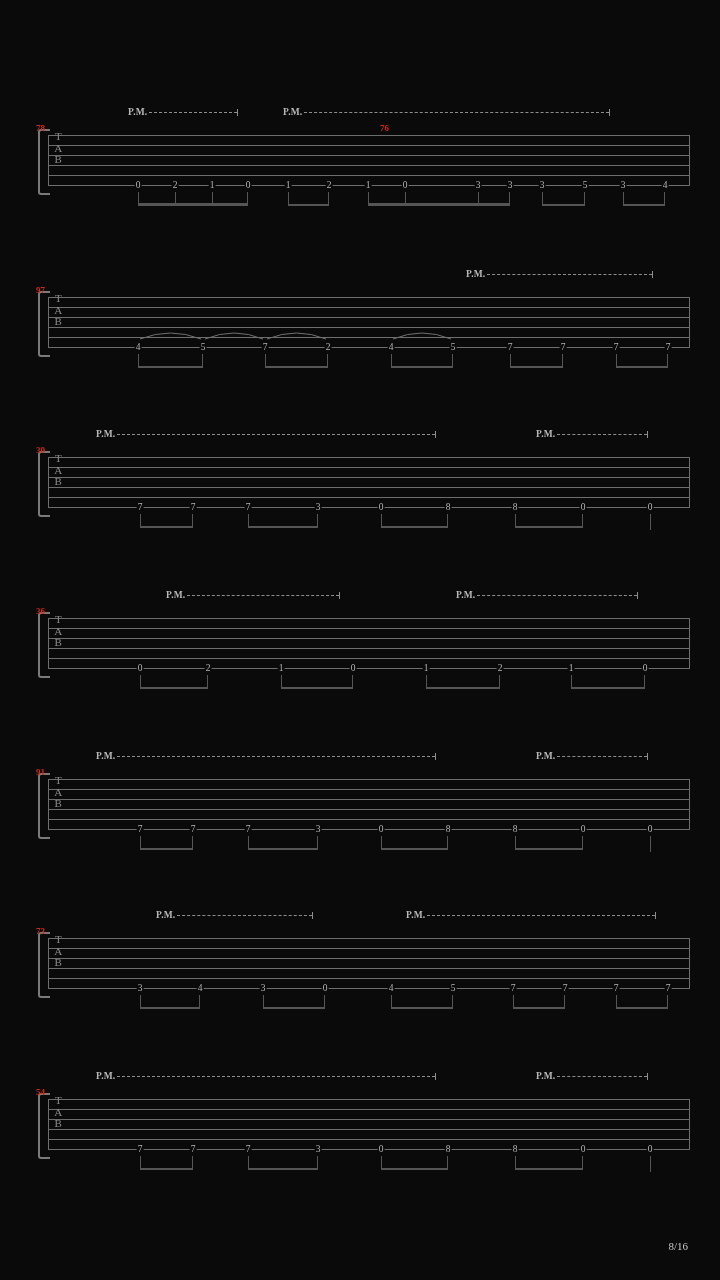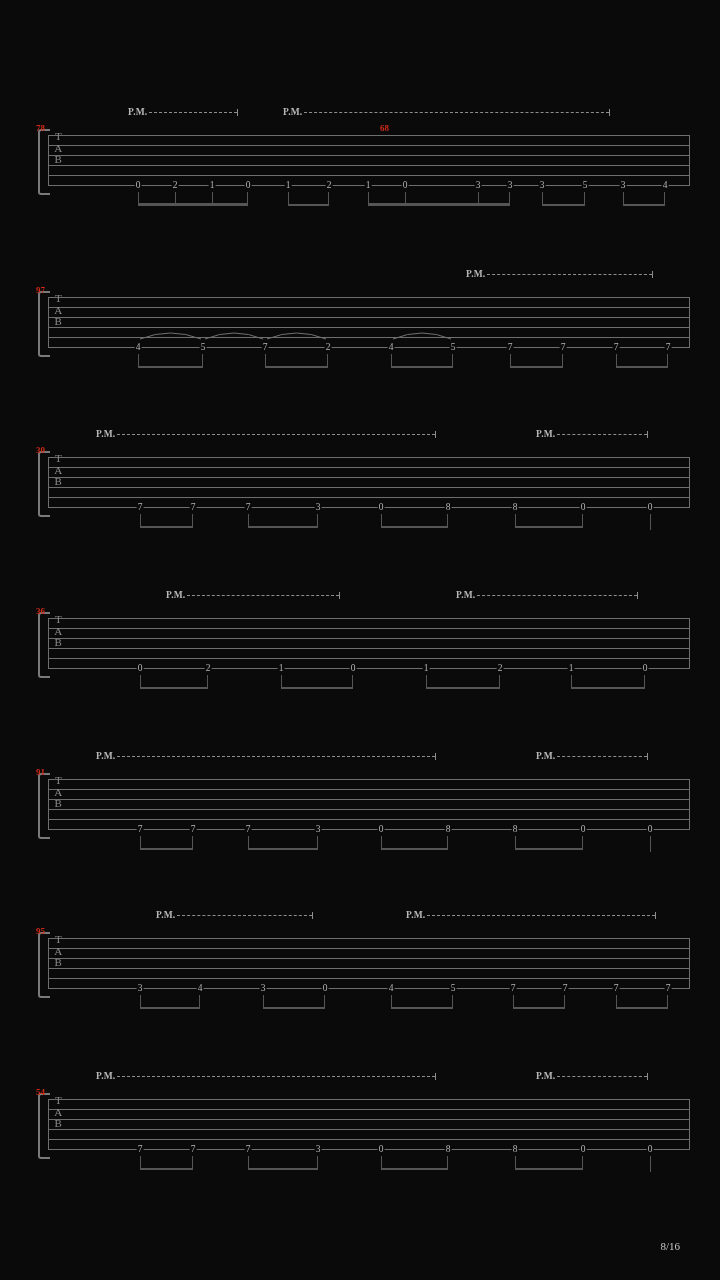--- a/index.html
+++ b/index.html
@@ -171,21 +171,21 @@
   
   .slur {
     position: absolute;
     pointer-events: none;
   }
   .slur svg { display: block; overflow: visible; }
 
   
   .pagenum {
     position: absolute;
-    right: 40px;
+    right: 32px;
     bottom: 28px;
     font-size: 11px;
     color: #c8c8c8;
     font-family: "Liberation Serif", serif;
   }
 </style>
 </head>
 <body>
 
 <div class="page">
@@ -217,21 +217,21 @@
           <div class="fret" style="left: 320px; top: 50px;">1</div>
           <div class="fret" style="left: 357px; top: 50px;">0</div>
           <div class="fret" style="left: 430px; top: 50px;">3</div>
           <div class="fret" style="left: 462px; top: 50px;">3</div>
           <div class="fret" style="left: 494px; top: 50px;">3</div>
           <div class="fret" style="left: 537px; top: 50px;">5</div>
           <div class="fret" style="left: 575px; top: 50px;">3</div>
           <div class="fret" style="left: 617px; top: 50px;">4</div>
         </div>
         <div class="measnum" style="left: 28px; top: -12px;">78</div>
-        <div class="measnum" style="left: 372px; top: -12px;">68</div>
+        <div class="measnum" style="left: 372px; top: -12px;">76</div>
         <div class="beamgroup" style="left: 130px; top: 57px; width: 110px;"></div>
         <div class="beam2" style="left: 130px; top: 68px; width: 110px;"></div>
         <div class="stem" style="left: 167px; top: 57px; height: 14px;"></div>
         <div class="stem" style="left: 204px; top: 57px; height: 14px;"></div>
         <div class="beamgroup" style="left: 280px; top: 57px; width: 41px;"></div>
         <div class="beamgroup" style="left: 360px; top: 57px; width: 142px;"></div>
         <div class="beam2" style="left: 360px; top: 68px; width: 142px;"></div>
         <div class="stem" style="left: 397px; top: 57px; height: 14px;"></div>
         <div class="stem" style="left: 470px; top: 57px; height: 14px;"></div>
         <div class="beamgroup" style="left: 534px; top: 57px; width: 43px;"></div>
@@ -417,21 +417,21 @@
           <div class="fret" style="left: 152px; top: 50px;">4</div>
           <div class="fret" style="left: 215px; top: 50px;">3</div>
           <div class="fret" style="left: 277px; top: 50px;">0</div>
           <div class="fret" style="left: 343px; top: 50px;">4</div>
           <div class="fret" style="left: 405px; top: 50px;">5</div>
           <div class="fret" style="left: 465px; top: 50px;">7</div>
           <div class="fret" style="left: 517px; top: 50px;">7</div>
           <div class="fret" style="left: 568px; top: 50px;">7</div>
           <div class="fret" style="left: 620px; top: 50px;">7</div>
         </div>
-        <div class="measnum" style="left: 28px; top: -12px;">95</div>
+        <div class="measnum" style="left: 28px; top: -12px;">73</div>
         <div class="beamgroup" style="left: 132px; top: 57px; width: 60px;"></div>
         <div class="beamgroup" style="left: 255px; top: 57px; width: 62px;"></div>
         <div class="beamgroup" style="left: 383px; top: 57px; width: 62px;"></div>
         <div class="beamgroup" style="left: 505px; top: 57px; width: 52px;"></div>
         <div class="beamgroup" style="left: 608px; top: 57px; width: 52px;"></div>
       </div>
       <div class="system" style="top: 1074px; height: 120px;">
         <div class="pm" style="left: 88px; top: -28px;"><span>P.M.</span><span class="dash" style="width: 318px;"></span><span class="endtick"></span></div>
         <div class="pm" style="left: 528px; top: -28px;"><span>P.M.</span><span class="dash" style="width: 90px;"></span><span class="endtick"></span></div>
         <div class="staff">

